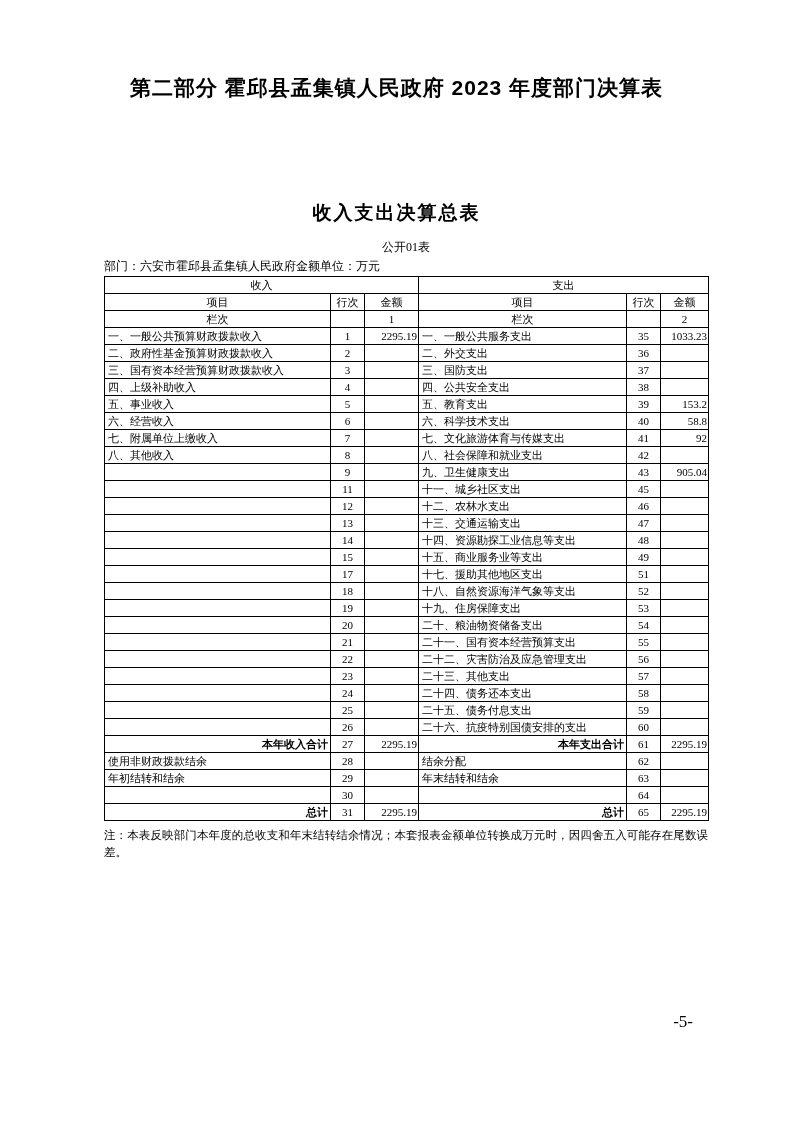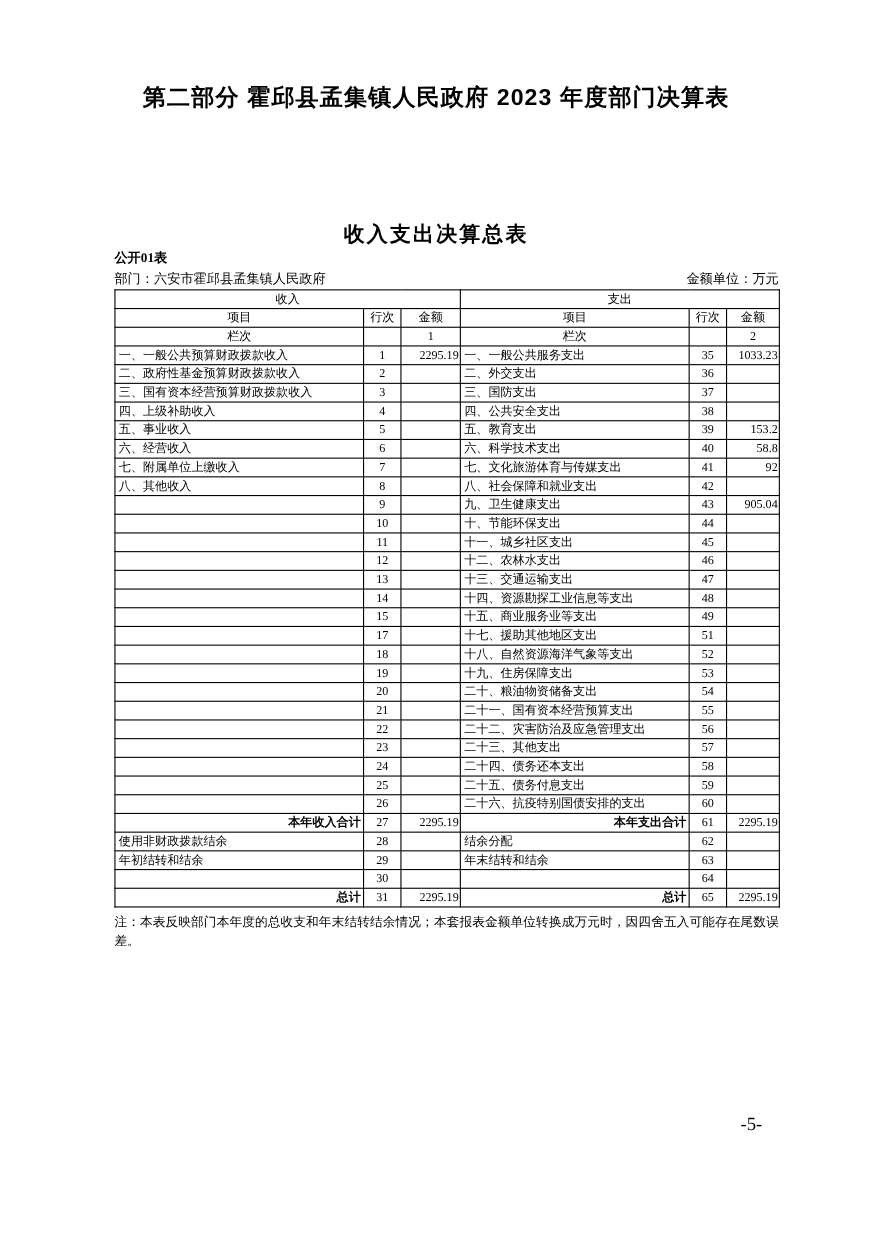--- a/index.html
+++ b/index.html
@@ -31,27 +31,27 @@
     font-family:Liberation Serif, serif;
     font-weight:bold;
     font-size:19px;
     letter-spacing:2px;
   }
   .content {
     width:604px;
     margin-left:104px;
   }
   .table-code {
-    text-align:left;
+    text-align:center;
     font-size:12px;
-    font-weight:bold;
+    margin-top:13px;
   }
   .meta-row {
     display:flex;
-    justify-content:space-between;
+    justify-content:flex-start;
     font-size:12px;
     margin:2px 0 1px 0;
   }
   table.budget {
     border-collapse:collapse;
     width:604px;
     table-layout:fixed;
     border-radius:11px;
   }
   table.budget th, table.budget td {
@@ -199,28 +199,20 @@
           <tr>
             <td class="item"></td>
             <td class="num">9</td>
             <td class="amt"></td>
             <td class="item">九、卫生健康支出</td>
             <td class="num">43</td>
             <td class="amt">905.04</td>
           </tr>
           <tr>
             <td class="item"></td>
-            <td class="num">10</td>
-            <td class="amt"></td>
-            <td class="item">十、节能环保支出</td>
-            <td class="num">44</td>
-            <td class="amt"></td>
-          </tr>
-          <tr>
-            <td class="item"></td>
             <td class="num">11</td>
             <td class="amt"></td>
             <td class="item">十一、城乡社区支出</td>
             <td class="num">45</td>
             <td class="amt"></td>
           </tr>
           <tr>
             <td class="item"></td>
             <td class="num">12</td>
             <td class="amt"></td>

